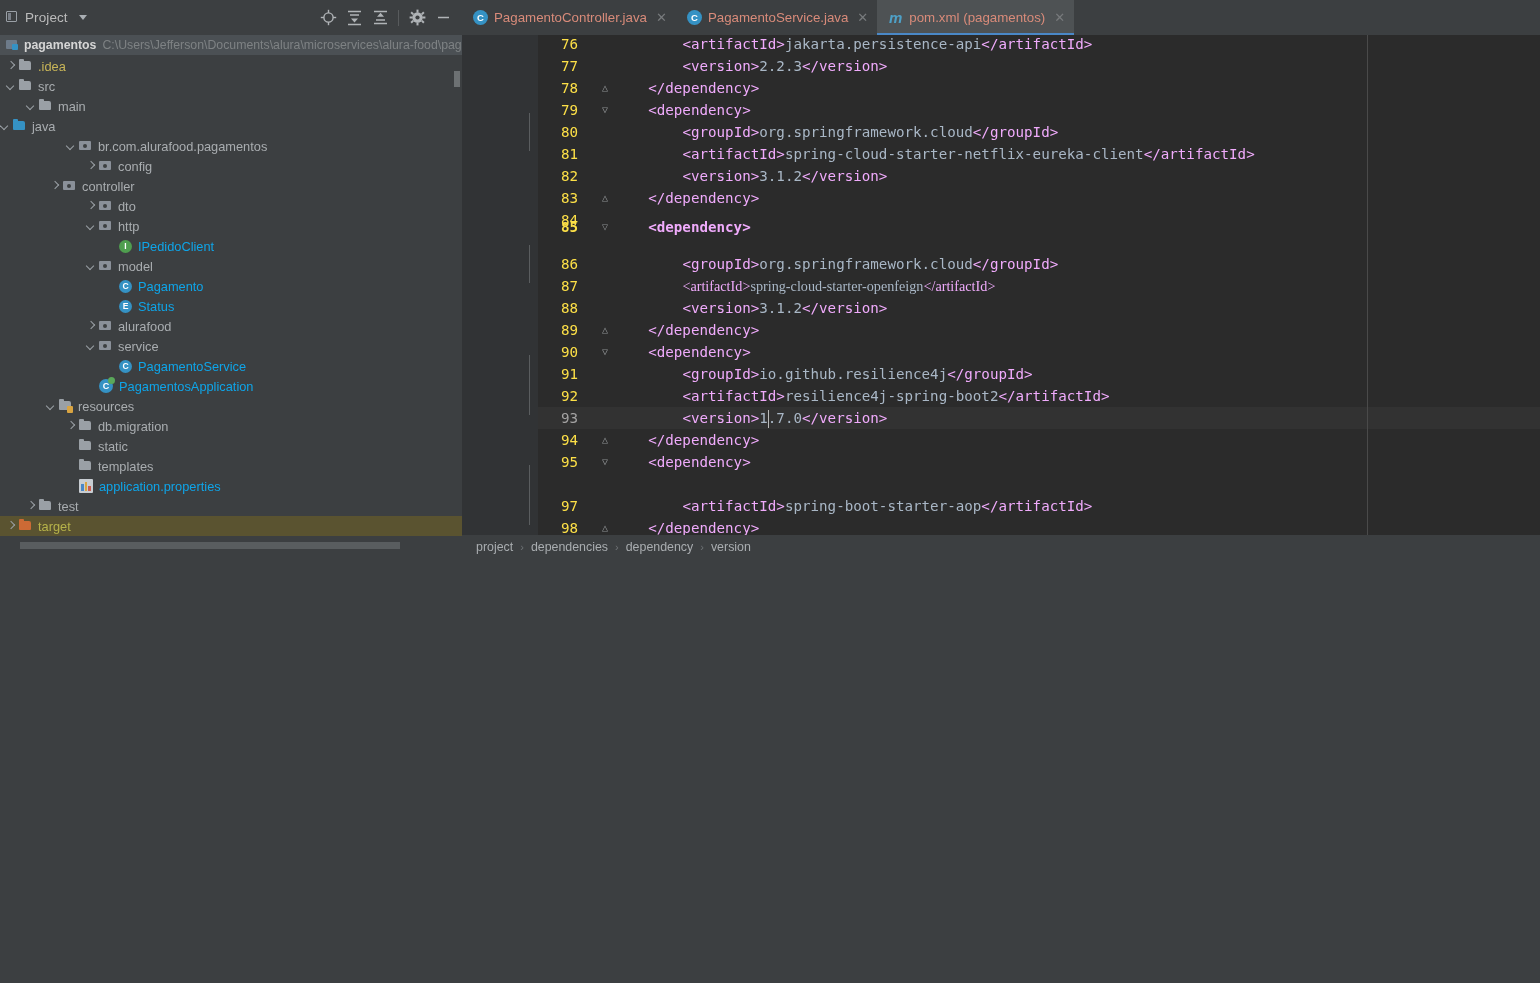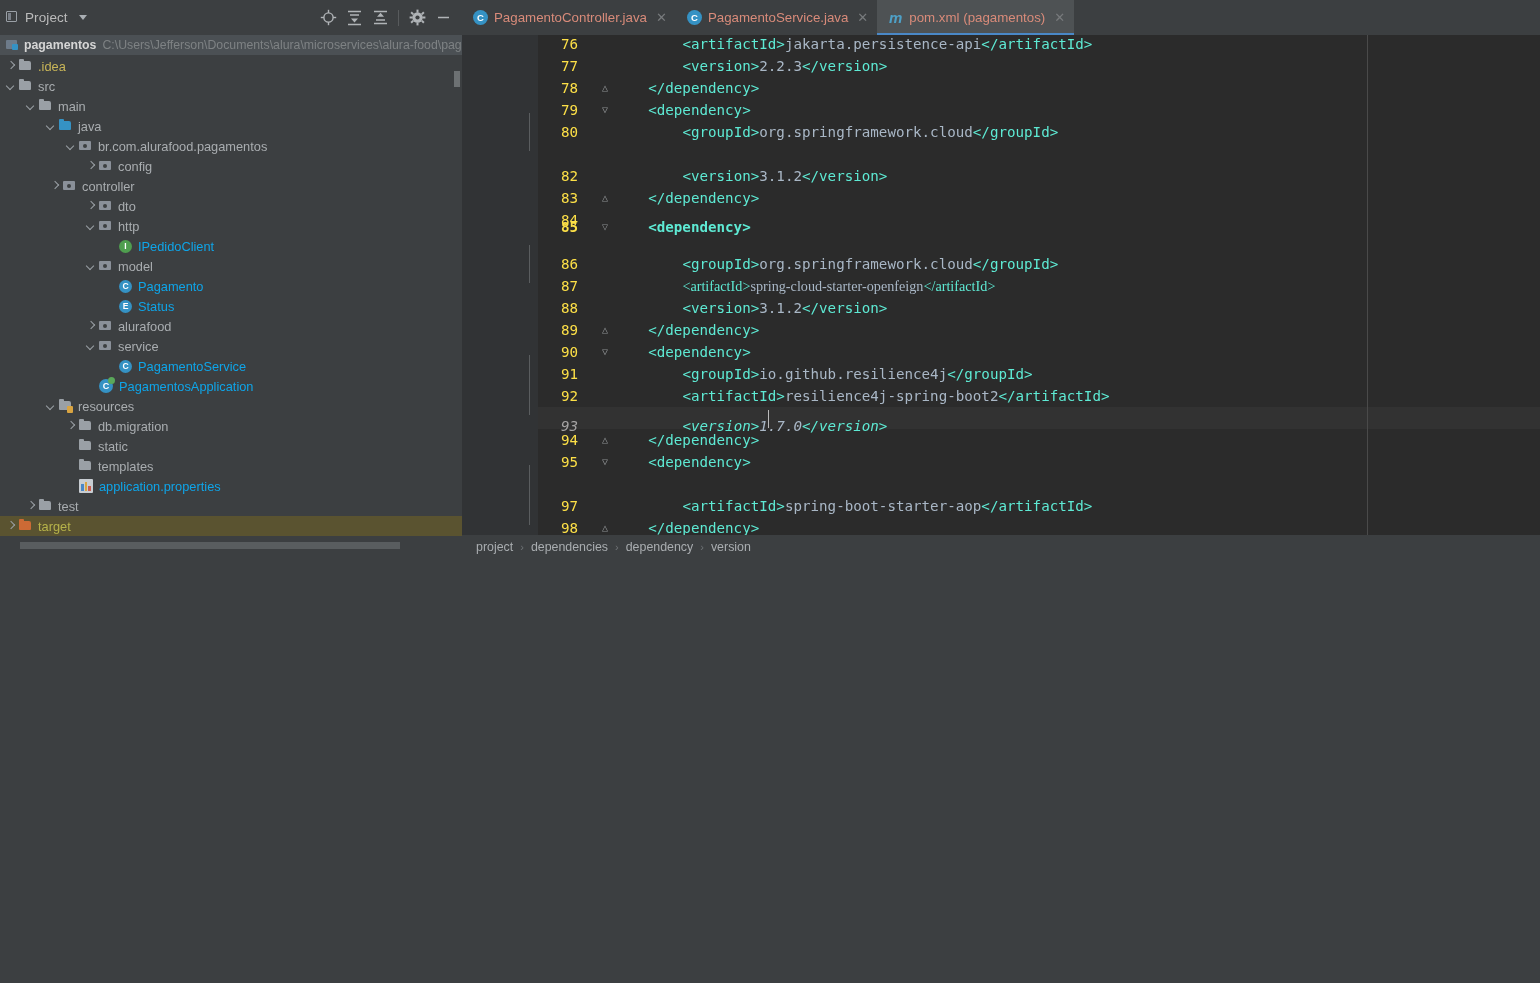--- a/index.html
+++ b/index.html
@@ -142,21 +142,21 @@
   .editor { position:absolute; left:462px; top:35px; width:1078px; height:523px; background:#2b2b2b; }
   .gutter { position:absolute; left:0; top:0; width:76px; height:523px; background:#313335; }
   .edit-area { position:absolute; left:76px; top:0; right:0; height:523px; }
   .line { position:absolute; left:0; width:100%; height:22px; line-height:22px;
           font-family:"DejaVu Sans Mono","Liberation Mono",monospace; font-size:14.2px; white-space:pre; }
   .ln { position:absolute; left:0; width:40px; text-align:right; color:#fde047; }
   .ln.cur { color:#a4a3a3; }
   .fold { position:absolute; left:60px; width:14px; text-align:center; color:#8c8f91; font-size:11px; }
   .code { position:absolute; left:76px; }
   .caret-line { position:absolute; left:0; right:0; height:22px; background:#323232; }
-  .tag { color:#5eead4; }
+  .tag { color:#f0abfc; }
   .txt { color:#a9b7c6; }
   .bulb { position:absolute; left:82px; width:16px; height:22px; }
   .bp {
     position:absolute; left:44px; width:10px; height:10px; border-radius:50%;
     background:#3592c4; border:1.5px solid #2b2b2b;
   }
   .bp-arrow { position:absolute; left:54px; width:3px; height:11px; background:#d05b4e; }
   .foldline { position:absolute; left:66.5px; width:1px; background:#5a5d5f; }
 
   .breadcrumb {
@@ -272,21 +272,21 @@
         <div class="node" style="padding-left: 6px;">
           <span class="arrow d"></span>
           <span class="ic folder"></span>
           <span class="nlbl ">src</span>
         </div>
         <div class="node" style="padding-left: 26px;">
           <span class="arrow d"></span>
           <span class="ic folder"></span>
           <span class="nlbl ">main</span>
         </div>
-        <div class="node" style="padding-left: 46px;">
+        <div class="node" style="">
           <span class="arrow d"></span>
           <span class="ic folder folder-blue"></span>
           <span class="nlbl ">java</span>
         </div>
         <div class="node" style="padding-left: 66px;">
           <span class="arrow d"></span>
           <span class="ic pkg"></span>
           <span class="nlbl ">br.com.alurafood.pagamentos</span>
         </div>
         <div class="node" style="padding-left: 86px;">
@@ -401,33 +401,34 @@
         <div class="foldline" style="top: 210px; height: 38px;"></div>
         <div class="foldline" style="top: 320px; height: 60px;"></div>
         <div class="foldline" style="top: 430px; height: 60px;"></div>
       </div>
     <div class="edit-area" id="edit-area">
         <div class="line" style="top: -2px;"><span class="ln">76</span><span class="code" style="left: 144.4px;"><span class="tag">&lt;artifactId&gt;</span><span class="txt">jakarta.persistence-api</span><span class="tag">&lt;/artifactId&gt;</span></span></div>
         <div class="line" style="top: 20px;"><span class="ln">77</span><span class="code" style="left: 144.4px;"><span class="tag">&lt;version&gt;</span><span class="txt">2.2.3</span><span class="tag">&lt;/version&gt;</span></span></div>
         <div class="line" style="top: 42px;"><span class="ln">78</span><span class="fold" style="font-size: 10px; color: rgb(140, 143, 145);">△</span><span class="code" style="left: 110.2px;"><span class="tag">&lt;/dependency&gt;</span><span class="txt"></span><span class="tag"></span></span></div>
         <div class="line" style="top: 64px;"><span class="ln">79</span><span class="fold" style="font-size: 10px; color: rgb(140, 143, 145);">▽</span><span class="code" style="left: 110.2px;"><span class="tag">&lt;dependency&gt;</span><span class="txt"></span><span class="tag"></span></span></div>
         <div class="line" style="top: 86px;"><span class="ln">80</span><span class="code" style="left: 144.4px;"><span class="tag">&lt;groupId&gt;</span><span class="txt">org.springframework.cloud</span><span class="tag">&lt;/groupId&gt;</span></span></div>
+        <div class="line" style="top: 108px;"><span class="ln">81</span><span class="code" style="left: 144.4px;"><span class="tag">&lt;artifactId&gt;</span><span class="txt">spring-cloud-starter-netflix-eureka-client</span><span class="tag">&lt;/artifactId&gt;</span></span></div>
         <div class="line" style="top: 130px;"><span class="ln">82</span><span class="code" style="left: 144.4px;"><span class="tag">&lt;version&gt;</span><span class="txt">3.1.2</span><span class="tag">&lt;/version&gt;</span></span></div>
         <div class="line" style="top: 152px;"><span class="ln">83</span><span class="fold" style="font-size: 10px; color: rgb(140, 143, 145);">△</span><span class="code" style="left: 110.2px;"><span class="tag">&lt;/dependency&gt;</span><span class="txt"></span><span class="tag"></span></span></div>
         <div class="line" style="top: 174px;"><span class="ln">84</span><span class="code" style="left: 76px;"></span></div>
         <div class="line" style="top: 181px; font-weight: bold;"><span class="ln">85</span><span class="fold" style="font-size: 10px; color: rgb(140, 143, 145);">▽</span><span class="code" style="left: 110.2px;"><span class="tag">&lt;dependency&gt;</span><span class="txt"></span><span class="tag"></span></span></div>
         <div class="line" style="top: 218px;"><span class="ln">86</span><span class="code" style="left: 144.4px;"><span class="tag">&lt;groupId&gt;</span><span class="txt">org.springframework.cloud</span><span class="tag">&lt;/groupId&gt;</span></span></div>
         <div class="line" style="top: 240px;"><span class="ln">87</span><span class="code" style="left: 144.4px; font-family: Liberation Serif, serif;"><span class="tag">&lt;artifactId&gt;</span><span class="txt">spring-cloud-starter-openfeign</span><span class="tag">&lt;/artifactId&gt;</span></span></div>
         <div class="line" style="top: 262px;"><span class="ln">88</span><span class="code" style="left: 144.4px;"><span class="tag">&lt;version&gt;</span><span class="txt">3.1.2</span><span class="tag">&lt;/version&gt;</span></span></div>
         <div class="line" style="top: 284px;"><span class="ln">89</span><span class="fold" style="font-size: 10px; color: rgb(140, 143, 145);">△</span><span class="code" style="left: 110.2px;"><span class="tag">&lt;/dependency&gt;</span><span class="txt"></span><span class="tag"></span></span></div>
         <div class="line" style="top: 306px;"><span class="ln">90</span><span class="fold" style="font-size: 10px; color: rgb(140, 143, 145);">▽</span><span class="code" style="left: 110.2px;"><span class="tag">&lt;dependency&gt;</span><span class="txt"></span><span class="tag"></span></span></div>
         <div class="line" style="top: 328px;"><span class="ln">91</span><span class="code" style="left: 144.4px;"><span class="tag">&lt;groupId&gt;</span><span class="txt">io.github.resilience4j</span><span class="tag">&lt;/groupId&gt;</span></span></div>
         <div class="line" style="top: 350px;"><span class="ln">92</span><span class="code" style="left: 144.4px;"><span class="tag">&lt;artifactId&gt;</span><span class="txt">resilience4j-spring-boot2</span><span class="tag">&lt;/artifactId&gt;</span></span></div>
         <div class="caret-line" style="top: 372px;"></div>
-        <div class="line" style="top: 380px; font-style: italic;"><span class="ln cur">93</span><span class="bulb" style="top: 373px;"><svg width="14" height="20" viewBox="0 0 14 20">
+        <div class="line" style="top: 372px;"><span class="ln cur">93</span><span class="bulb" style="top: 373px;"><svg width="14" height="20" viewBox="0 0 14 20">
               <circle cx="7" cy="7.5" r="5.2" fill="#f0a732"></circle>
               <rect x="4.2" y="12.4" width="5.6" height="1.5" fill="#f0a732"></rect>
               <rect x="4.6" y="14.8" width="4.8" height="1.4" fill="#f0a732"></rect>
             </svg></span><span class="code" style="left: 144.4px;"><span class="tag">&lt;version&gt;</span><span class="txt">1.7.0</span><span class="tag">&lt;/version&gt;</span></span></div>
         <div class="line" style="top: 394px;"><span class="ln">94</span><span class="fold" style="font-size: 10px; color: rgb(140, 143, 145);">△</span><span class="code" style="left: 110.2px;"><span class="tag">&lt;/dependency&gt;</span><span class="txt"></span><span class="tag"></span></span></div>
         <div class="line" style="top: 416px;"><span class="ln">95</span><span class="fold" style="font-size: 10px; color: rgb(140, 143, 145);">▽</span><span class="bp" style="top: 422px;"></span><span class="bp-arrow" style="top: 421px;"></span><span class="code" style="left: 110.2px;"><span class="tag">&lt;dependency&gt;</span><span class="txt"></span><span class="tag"></span></span></div>
         <div class="line" style="top: 460px;"><span class="ln">97</span><span class="code" style="left: 144.4px;"><span class="tag">&lt;artifactId&gt;</span><span class="txt">spring-boot-starter-aop</span><span class="tag">&lt;/artifactId&gt;</span></span></div>
         <div class="line" style="top: 482px;"><span class="ln">98</span><span class="fold" style="font-size: 10px; color: rgb(140, 143, 145);">△</span><span class="code" style="left: 110.2px;"><span class="tag">&lt;/dependency&gt;</span><span class="txt"></span><span class="tag"></span></span></div>
         <div style="position: absolute; width: 1.5px; height: 18px; background: rgb(187, 187, 187); left: 229.9px; top: 375px;"></div>
       </div>

